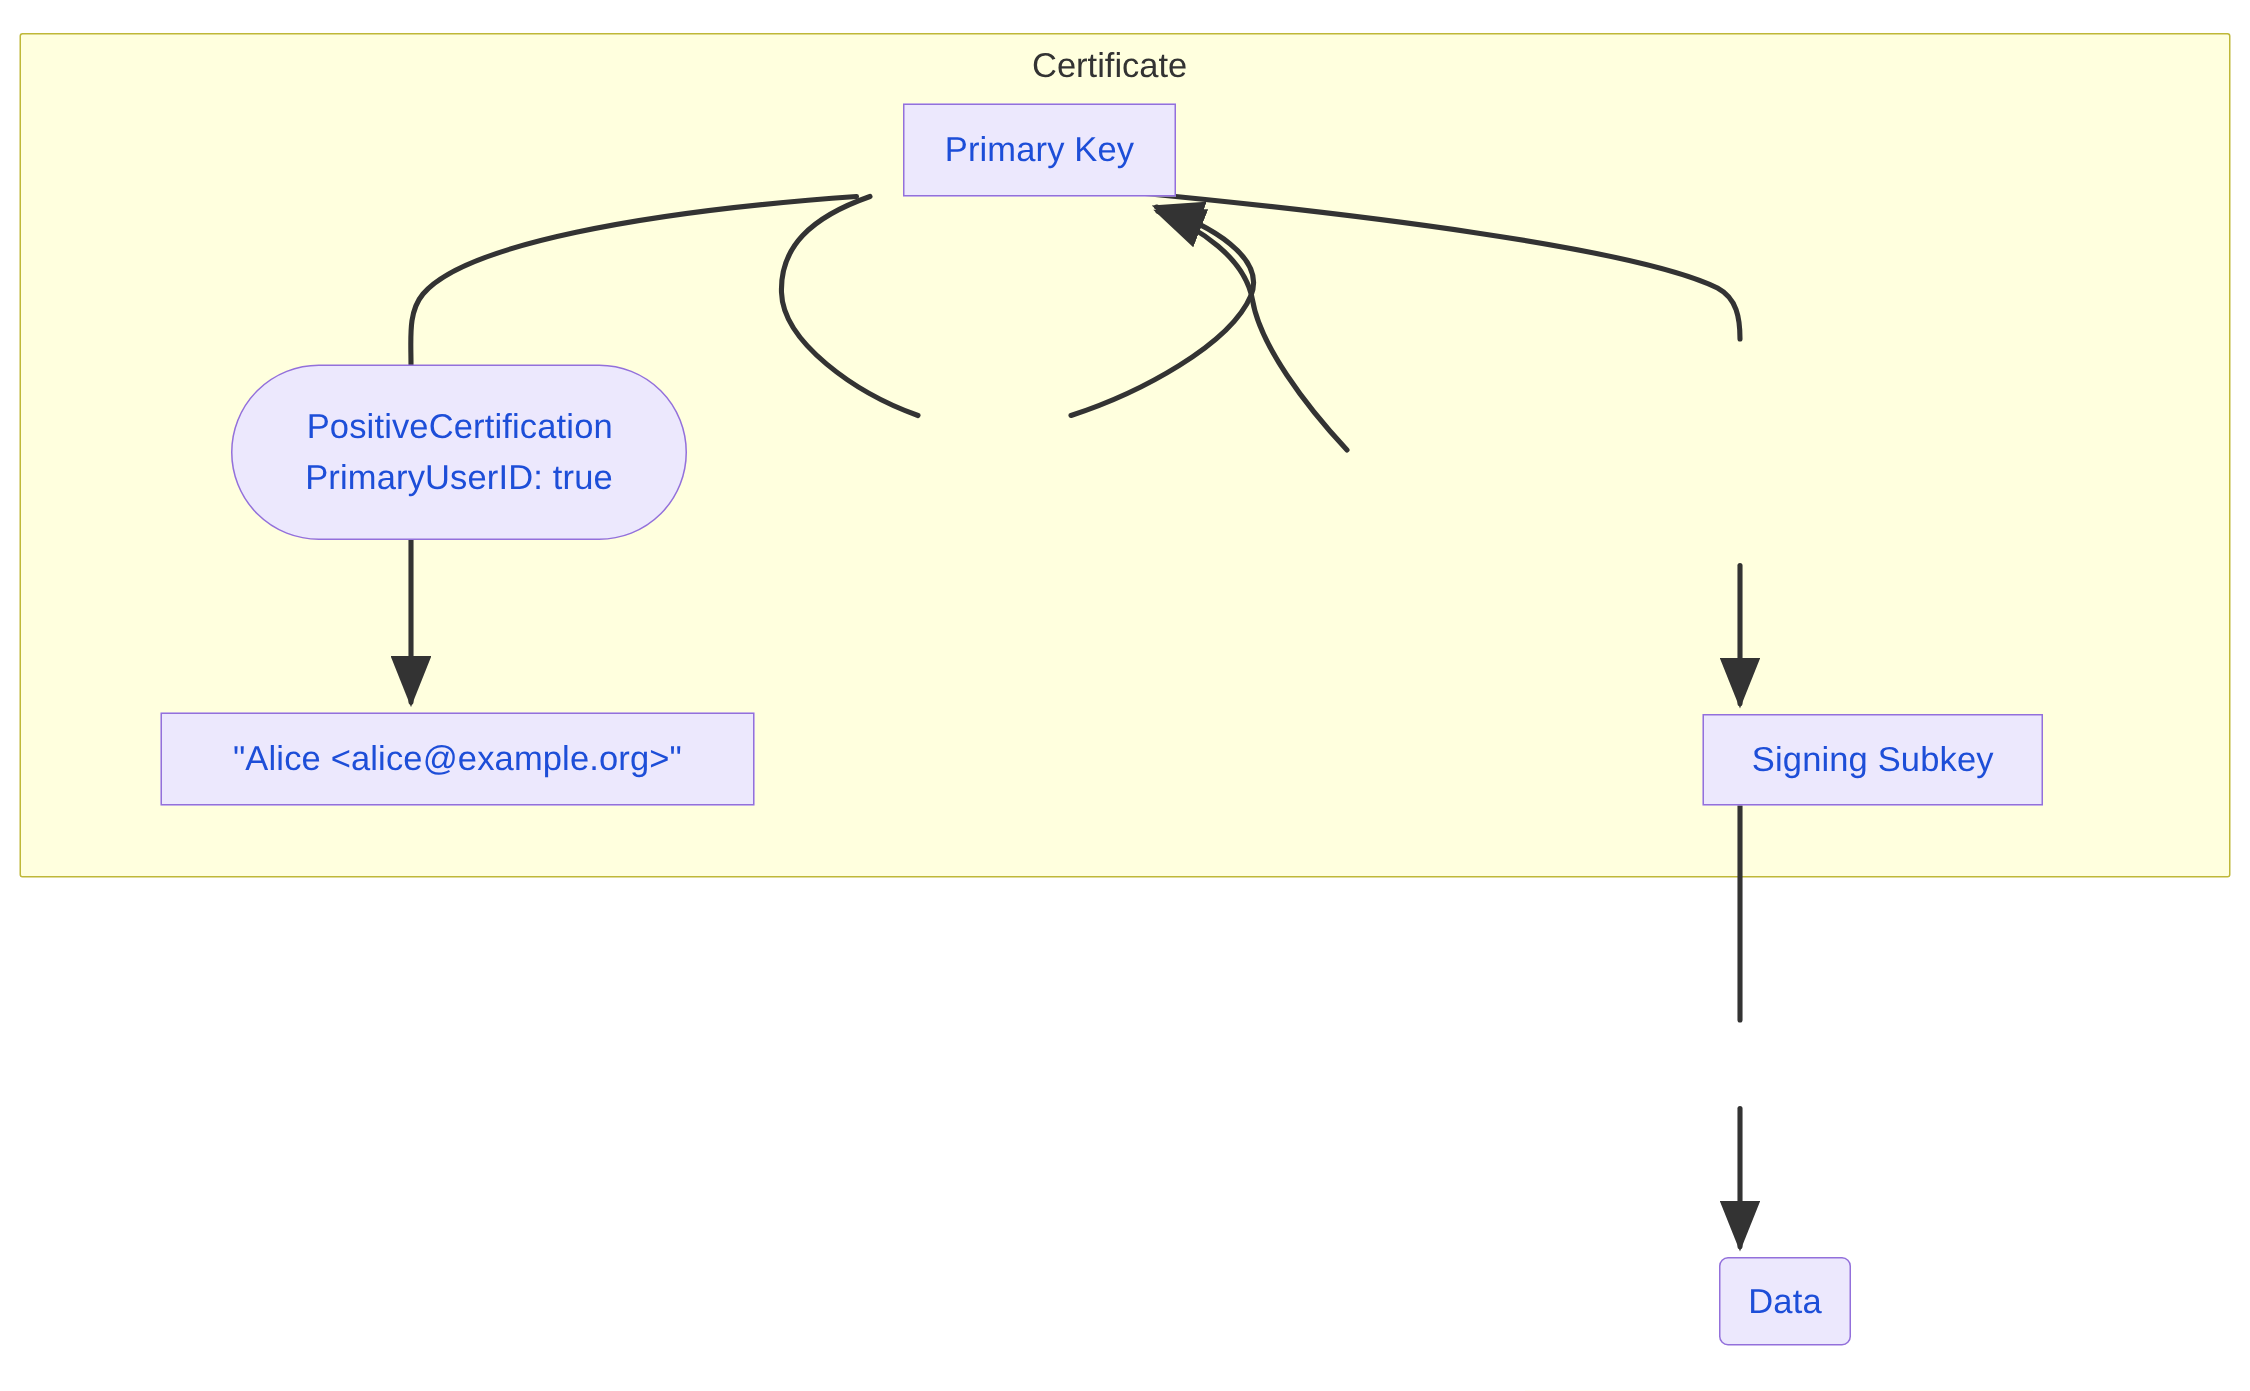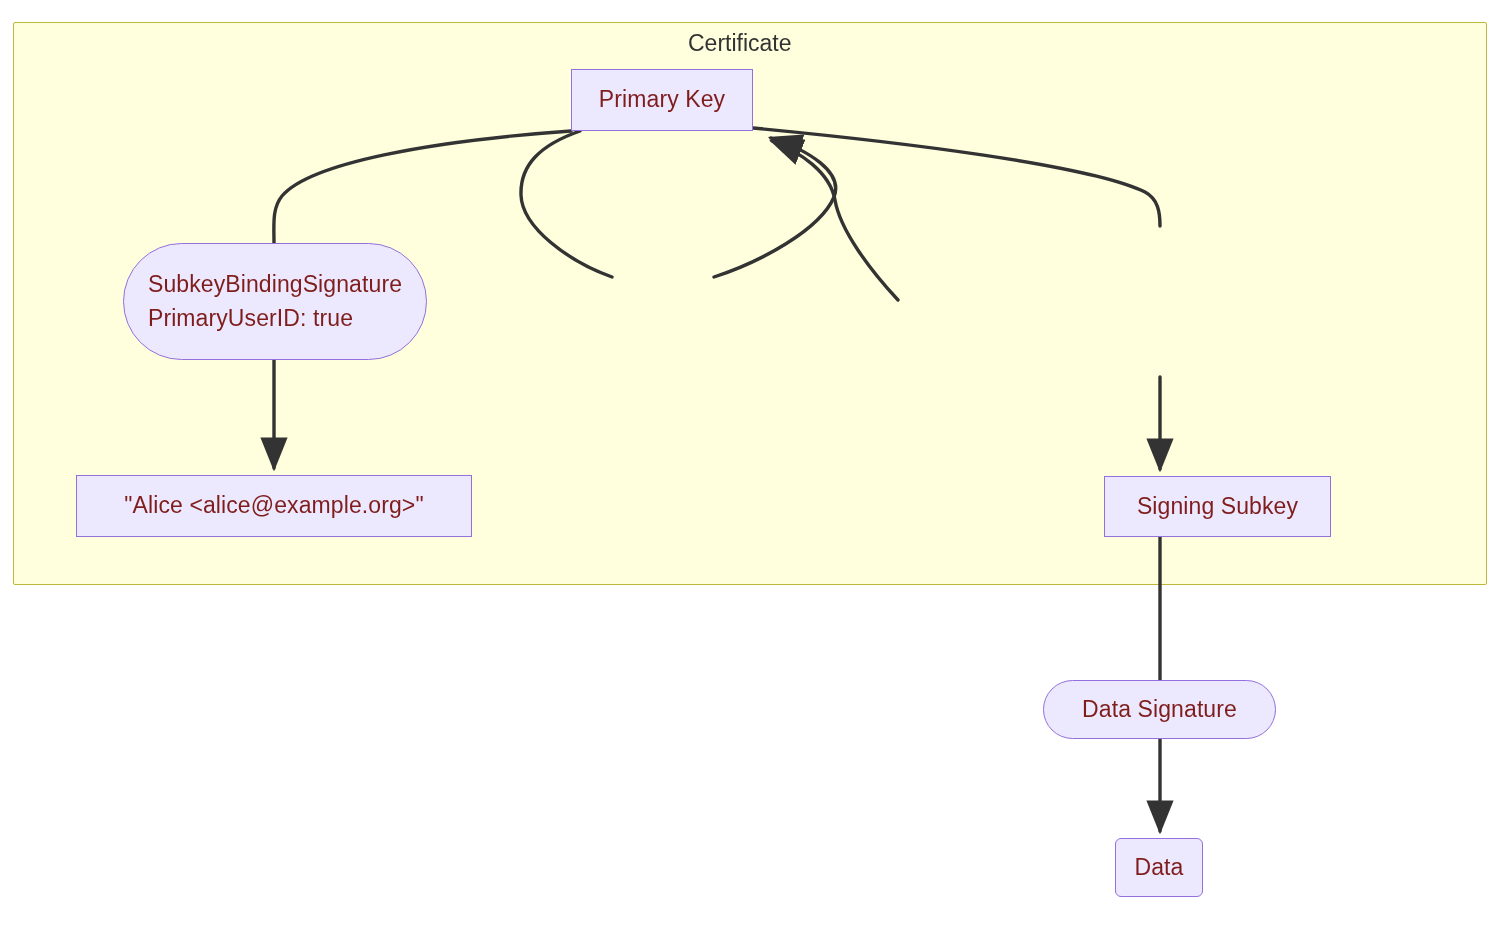--- a/index.html
+++ b/index.html
@@ -26,29 +26,30 @@
     left: 0;
     width: 1500px;
     height: 927px;
     overflow: visible;
   }
   .node {
     position: absolute;
     box-sizing: border-box;
     background: #ECE8FD;
     border: 1.6px solid #9370DB;
-    color: #7f1d1d;
+    color: #1d4ed8;
     display: flex;
     align-items: center;
     justify-content: center;
-    text-align: left;
+    text-align: right;
     font-size: 23px;
     line-height: 1.45;
     white-space: pre-line;
     letter-spacing: 0.1px;
+    margin-left: 31px;
   }
   .node.rect { border-radius: 0; }
   .node.round { border-radius: 6px; }
   .node.stadium { border-radius: 999px; }
 
   .subgraph-box {
     position: absolute;
     box-sizing: border-box;
     background: #FFFFDE;
     border: 1.6px solid #BFB838;
@@ -91,26 +92,25 @@
 
     <path d="M 1160,377 L 1160,469" fill="none" stroke="#333333" stroke-width="3.4" stroke-linecap="round" marker-end="url(#arrowhead)"></path>
 
     <path d="M 1160,537 L 1160,680" fill="none" stroke="#333333" stroke-width="3.4" stroke-linecap="round"></path>
 
     <path d="M 1160,739 L 1160,831" fill="none" stroke="#333333" stroke-width="3.4" stroke-linecap="round" marker-end="url(#arrowhead)"></path>
   </svg>
 
   <div class="node rect" id="node-primary-key" style="left: 571px; top: 69px; width: 182px; height: 62px;">Primary Key</div>
 
-  <div class="node stadium" id="node-positive-certification" style="left: 123px; top: 243px; width: 304px; height: 117px;">SubkeyBindingSignature
+  <div class="node stadium" id="node-positive-certification" style="left: 123px; top: 243px; width: 304px; height: 117px;">PositiveCertification
 PrimaryUserID: true</div>
 
 
 
   <div class="node rect" id="node-user-id" style="left: 76px; top: 475px; width: 396px; height: 62px;">"Alice &lt;alice@example.org&gt;"</div>
 
   <div class="node rect" id="node-signing-subkey" style="left: 1104px; top: 476px; width: 227px; height: 61px;">Signing Subkey</div>
 
-  <div class="node stadium" id="node-data-signature" style="left: 1043px; top: 680px; width: 233px; height: 59px;">Data Signature</div>
 
   <div class="node round" id="node-data" style="left: 1115px; top: 838px; width: 88px; height: 59px;">Data</div>
 
 </div>
 
 </body></html>

